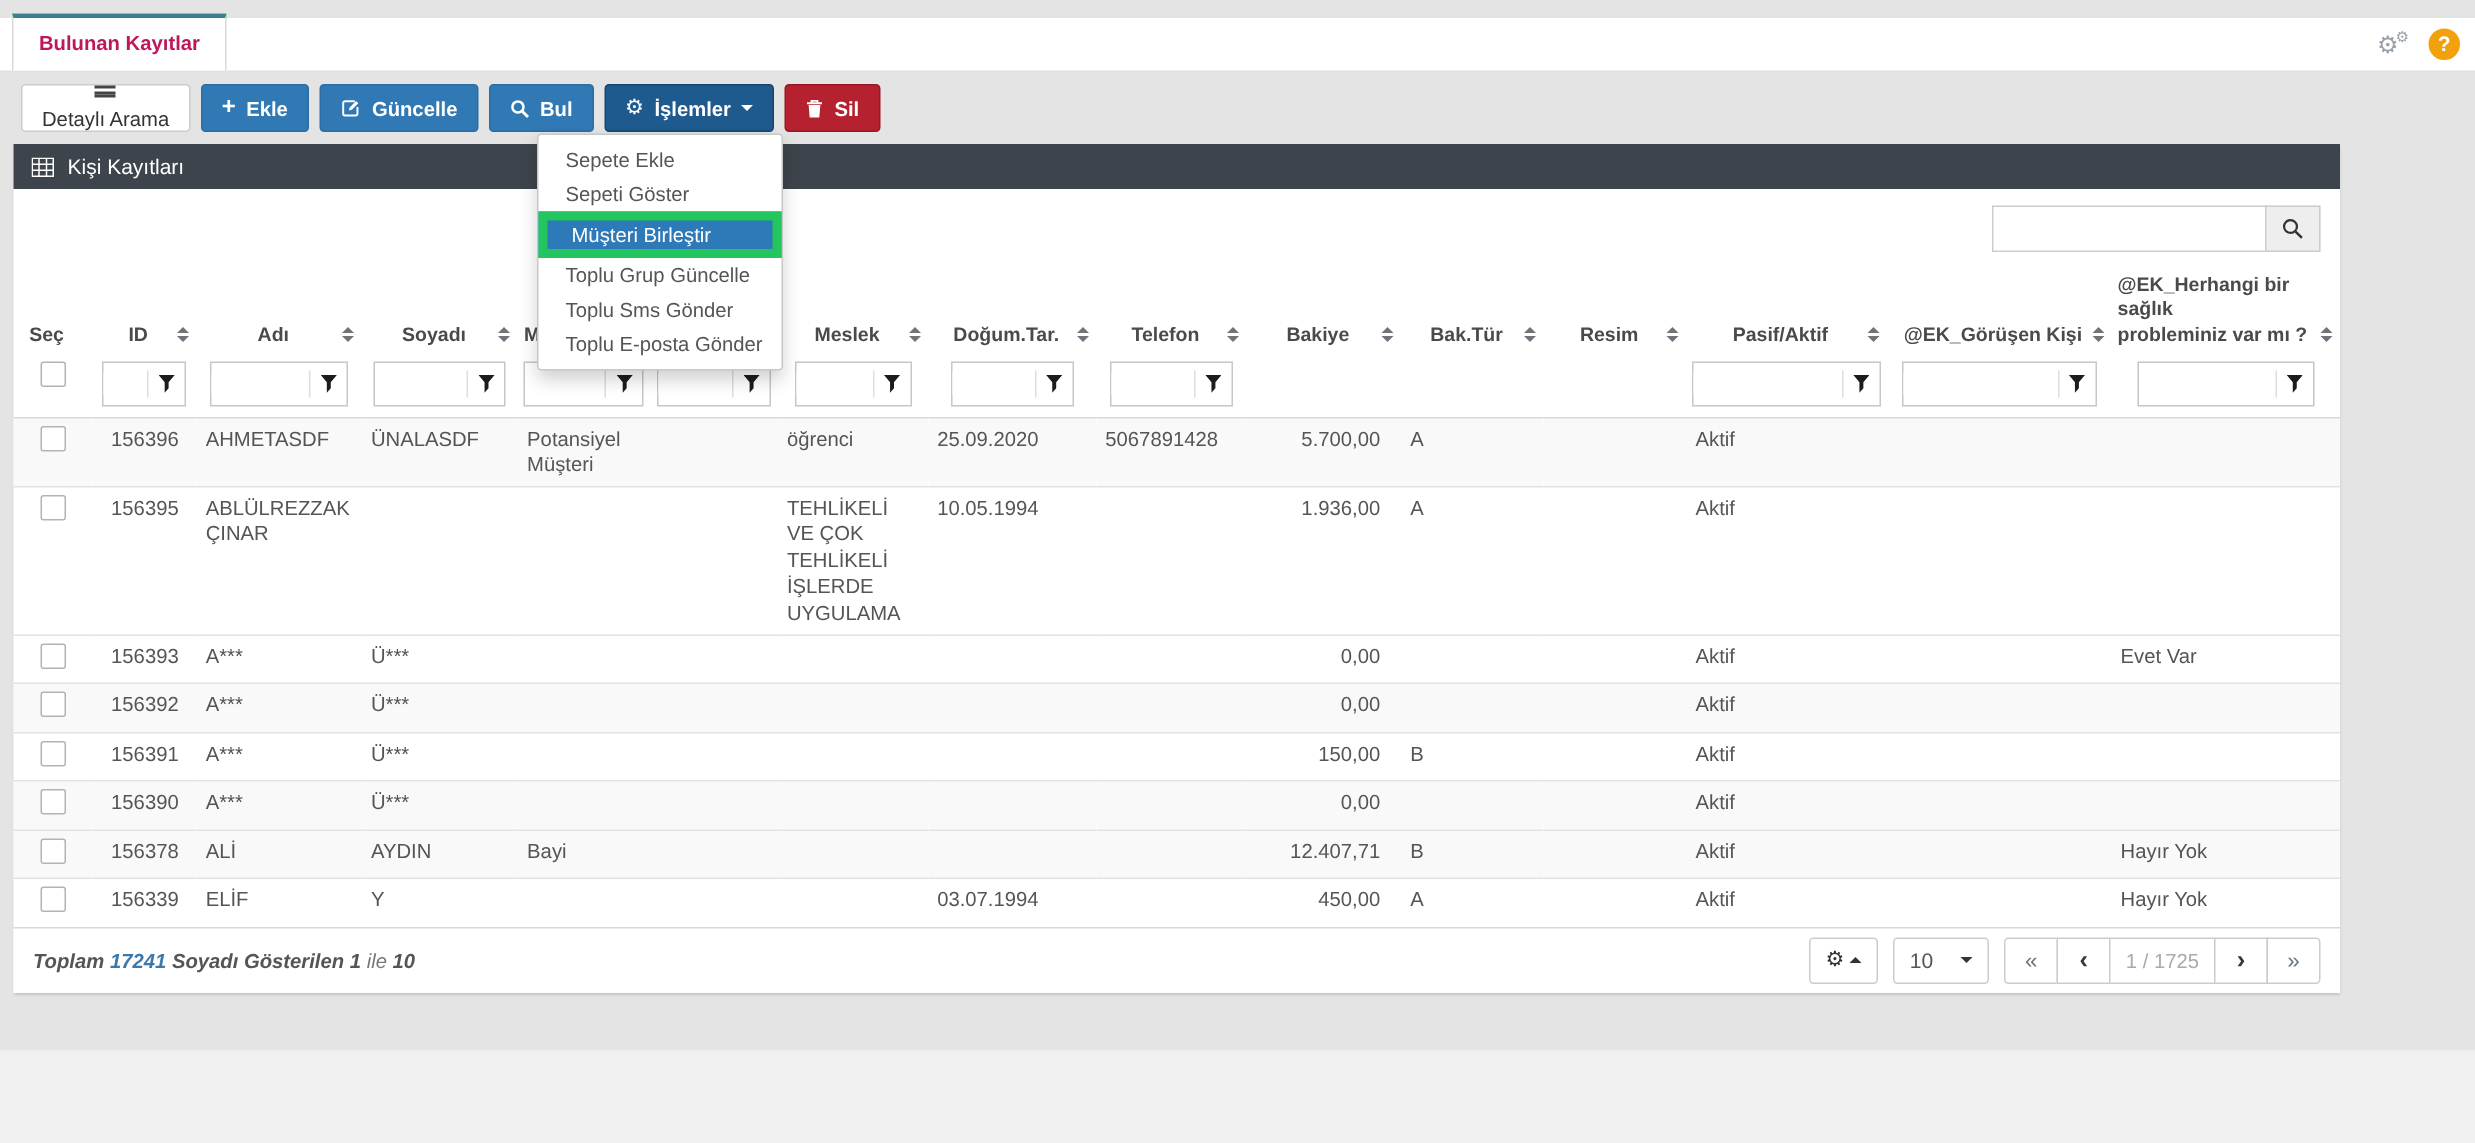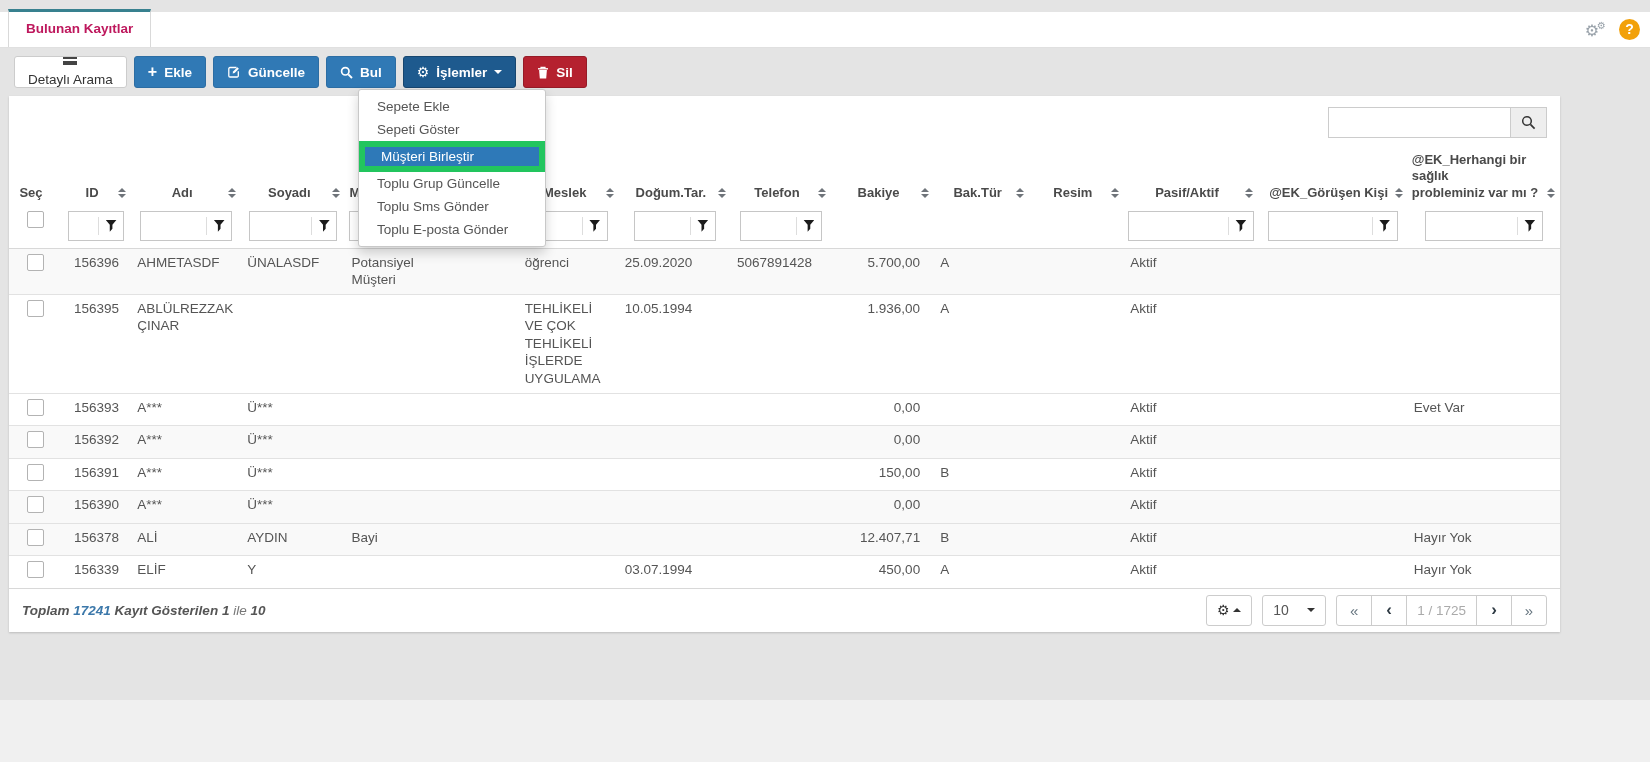--- a/index.html
+++ b/index.html
@@ -38,21 +38,21 @@
   .btn-dark  { background:#1e5a8e; border-color:#17466f; color:#fff; }
   .btn-red   { background:#b5212f; border-color:#951b27; color:#fff; }
   .bars { display:inline-block; width:14px; height:10px; border-top:2px solid #444; border-bottom:2px solid #444; position:relative; }
   .bars:after { content:''; position:absolute; left:0; right:0; top:2px; height:2px; background:#444; }
   .plus { font-size:16px; font-weight:bold; line-height:1; }
   .gear-w { font-family:"DejaVu Sans",sans-serif; font-size:14px; line-height:1; font-weight:normal; }
   .caret-dn { width:0; height:0; border-left:4px solid transparent; border-right:4px solid transparent; border-top:4px solid #fff; display:inline-block; }
 
   
   .dropdown {
-    position:absolute; left:358px; top:89px; width:188px; background:#fff;
+    position:absolute; left:358px; top:89px; width:164px; background:#fff;
     border:1px solid #c8c8c8; border-radius:3px; box-shadow:0 6px 12px rgba(0,0,0,.18);
     padding:5px 0; z-index:60;
   }
   .mi { padding:4px 18px; font-size:13.5px; color:#555; white-space:nowrap; cursor:pointer; }
   .mi.hl { background:#2e79b8; color:#fff; border:6px solid #22c55e; padding:2px 16px; }
 
   
   .panel { position:absolute; left:9px; top:96px; width:1551px; background:#fff; box-shadow:0 1px 2px rgba(0,0,0,.18); z-index:4; }
   .panel-head { height:30px; background:#3e444b; color:#fff; display:flex; align-items:center; gap:9px; padding:0 12px; font-size:14px; }
   .search-row { height:52px; position:relative; }
@@ -175,20 +175,26 @@
 <div class="dropdown" id="opmenu">
     <div class="mi">Sepete Ekle</div>
     <div class="mi">Sepeti Göster</div>
     <div class="mi hl">Müşteri Birleştir</div>
     <div class="mi">Toplu Grup Güncelle</div>
     <div class="mi">Toplu Sms Gönder</div>
     <div class="mi">Toplu E-posta Gönder</div>
   </div>
 
 <div class="panel">
+  <div class="panel-head">
+    <svg width="15" height="13" viewBox="0 0 15 13">
+        <path d="M.5.5h14v12H.5z M.5 4.5h14 M.5 8.5h14 M5 .5v12 M10 .5v12" stroke="#fff" fill="none"></path>
+      </svg>
+    <span>Kişi Kayıtları</span>
+  </div>
 
   <div class="search-row">
     <div class="search-group">
       <input class="search-input" value="" style="">
       <button class="search-btn">
         <svg width="15" height="15" viewBox="0 0 15 15">
             <circle cx="6" cy="6" r="4.3" stroke="#333" stroke-width="1.5" fill="none"></circle>
             <path d="M9.4 9.4 13.6 13.6" stroke="#333" stroke-width="1.7"></path>
           </svg>
       </button>
@@ -514,21 +520,21 @@
           <td></td>
           <td>Hayır Yok</td>
         </tr>
       </tbody>
     </table>
 
   <div class="table-footer">
     <div class="totals">
       <b>Toplam</b>
       <span class="blue">17241</span>
-      <b>Kayıt Gösterilen</b>
+      <b>Soyadı Gösterilen</b>
       <b>1</b>
       <span>ile</span>
       <b>10</b>
     </div>
     <div class="pager">
       <button class="pbtn gearbtn">
         <span class="gg">⚙</span>
         <i class="tri-up"></i>
       </button>
       <div class="pbtn sizesel">

